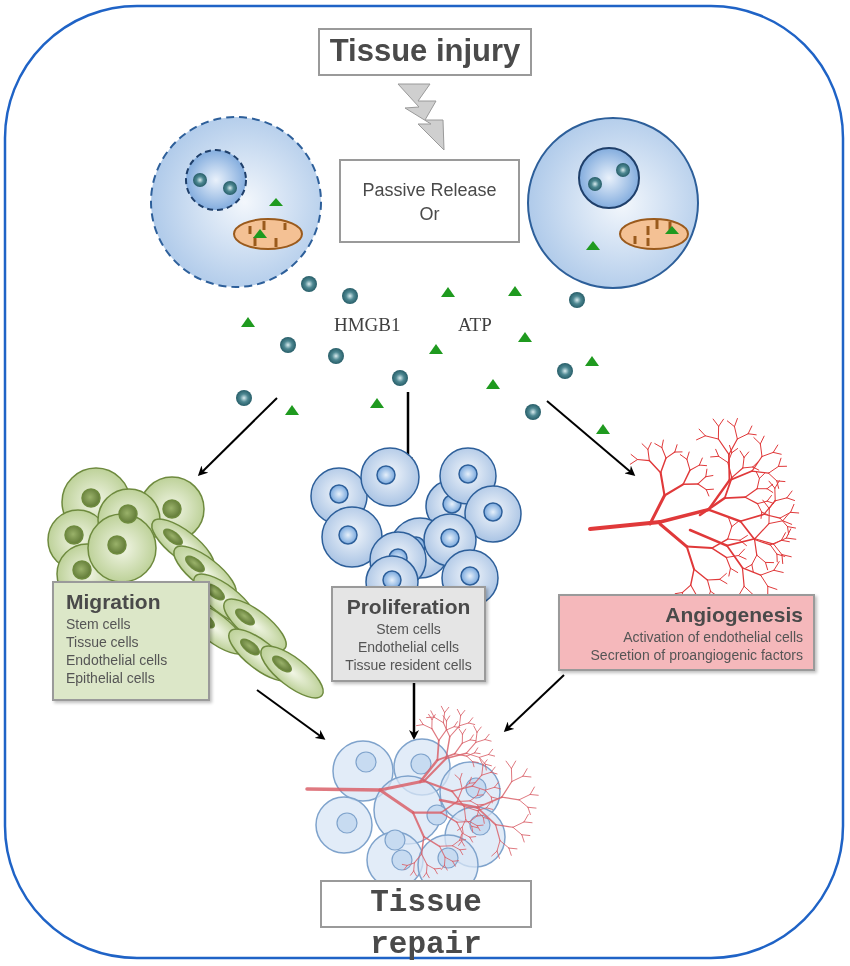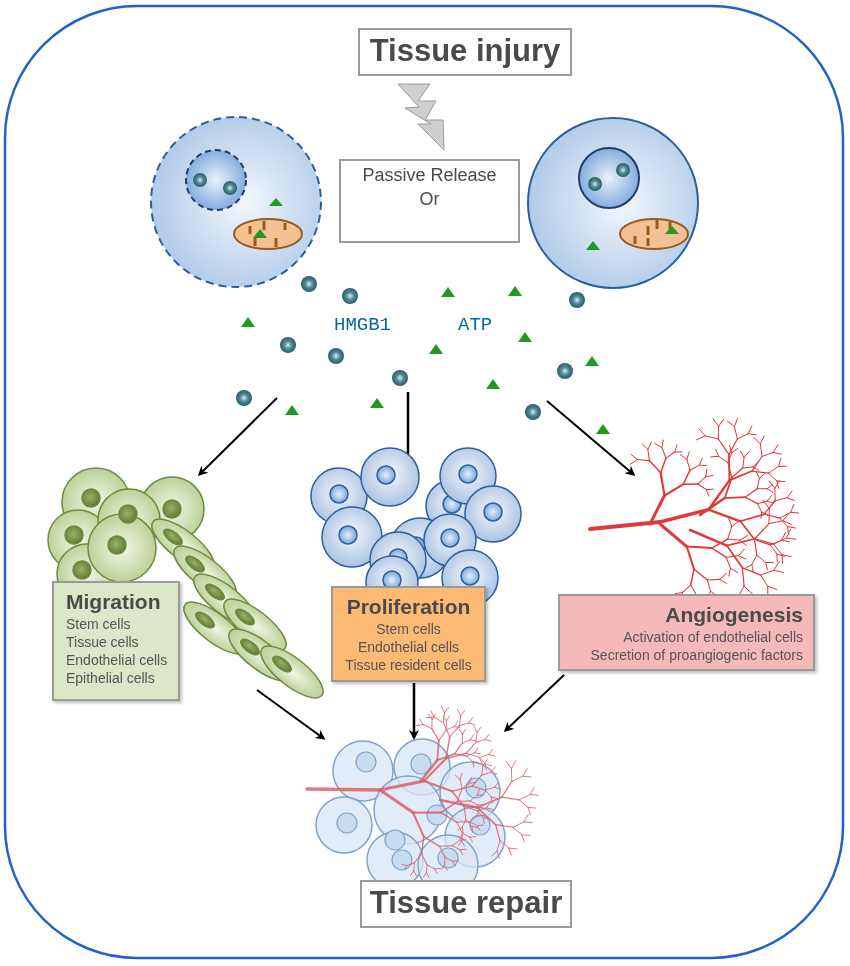--- a/index.html
+++ b/index.html
@@ -1,26 +1,26 @@
 <!DOCTYPE html>
 <html><head>
 <meta charset="utf-8">
 <style>
   html, body { margin:0; padding:0; background:#ffffff; }
   body { width:850px; height:966px; position:relative; overflow:hidden; font-family:"Liberation Sans", sans-serif; }
   #stage { position:absolute; left:0; top:0; width:850px; height:966px; }
   .box { position:absolute; box-sizing:border-box; border:2px solid #9a9a9a; color:#4a4a4a; text-align:center; font-family:"Liberation Sans", sans-serif; }
-  .title-box { background:#ffffff; font-weight:bold; font-size:31px; line-height:42px;margin-left:40px; }
-  .release-box { background:#ffffff; font-size:18px; line-height:24px; padding-top:2px;text-align:center; }
-  .label { position:absolute; color:#0369a1; font-size:19px; font-family:Liberation Mono, monospace; }
+  .title-box { background:#ffffff; font-weight:bold; font-size:31px; line-height:42px; }
+  .release-box { background:#ffffff; font-size:18px; line-height:24px; padding-top:17px;text-align:center; }
+  .label { position:absolute; color:#404040; font-size:19px; font-family:Liberation Serif, serif; }
   .proc-box { box-shadow: 2px 2px 3px rgba(0,0,0,0.25); }
   .proc-title { font-weight:bold; font-size:21px; line-height:26px; color:#4a4a4a; }
   .proc-line { font-size:14px; line-height:18px; color:#555; }
-  #migration { left:52px; top:581px; width:128px; height:120px; background:#dce7c8; text-align:left; padding:6px 0 8px 12px; }
-  #proliferation { left:331px; top:586px; width:155px; height:96px; background:#fdba74; padding-top:6px; }
+  #migration { left:52px; top:581px; width:158px; height:120px; background:#dce7c8; text-align:left; padding:6px 0 8px 12px; }
+  #proliferation { left:331px; top:586px; width:155px; height:96px; background:#e5e5e5; padding-top:6px; }
   #angiogenesis { left:558px; top:594px; width:257px; height:77px; background:#f5b8bb; text-align:right; padding:6px 10px 0 15px; }
 </style>
 </head>
 <body>
 
 <div id="stage">
   <svg id="art" width="850" height="966" viewBox="0 0 850 966" xmlns="http://www.w3.org/2000/svg" style="position:absolute;left:0;top:0">
     <defs>
       <radialGradient id="gCell" cx="55%" cy="50%" r="60%">
         <stop offset="0%" stop-color="#f3f7fc"></stop>
@@ -611,16 +611,16 @@
     <div class="proc-line">Endothelial cells</div>
     <div class="proc-line">Tissue resident cells</div>
   </div>
 
   <div class="box proc-box" id="angiogenesis">
     <div class="proc-title">Angiogenesis</div>
     <div class="proc-line">Activation of endothelial cells</div>
     <div class="proc-line">Secretion of proangiogenic factors</div>
   </div>
 
-  <div class="box title-box" style="left:320px;top:880px;width:212px;height:48px;">
+  <div class="box title-box" style="left:320px;top:880px;width:212px;height:48px;font-family:Liberation Mono, monospace;">
     <span>Tissue repair</span>
   </div>
 </div>
 
 </body></html>

